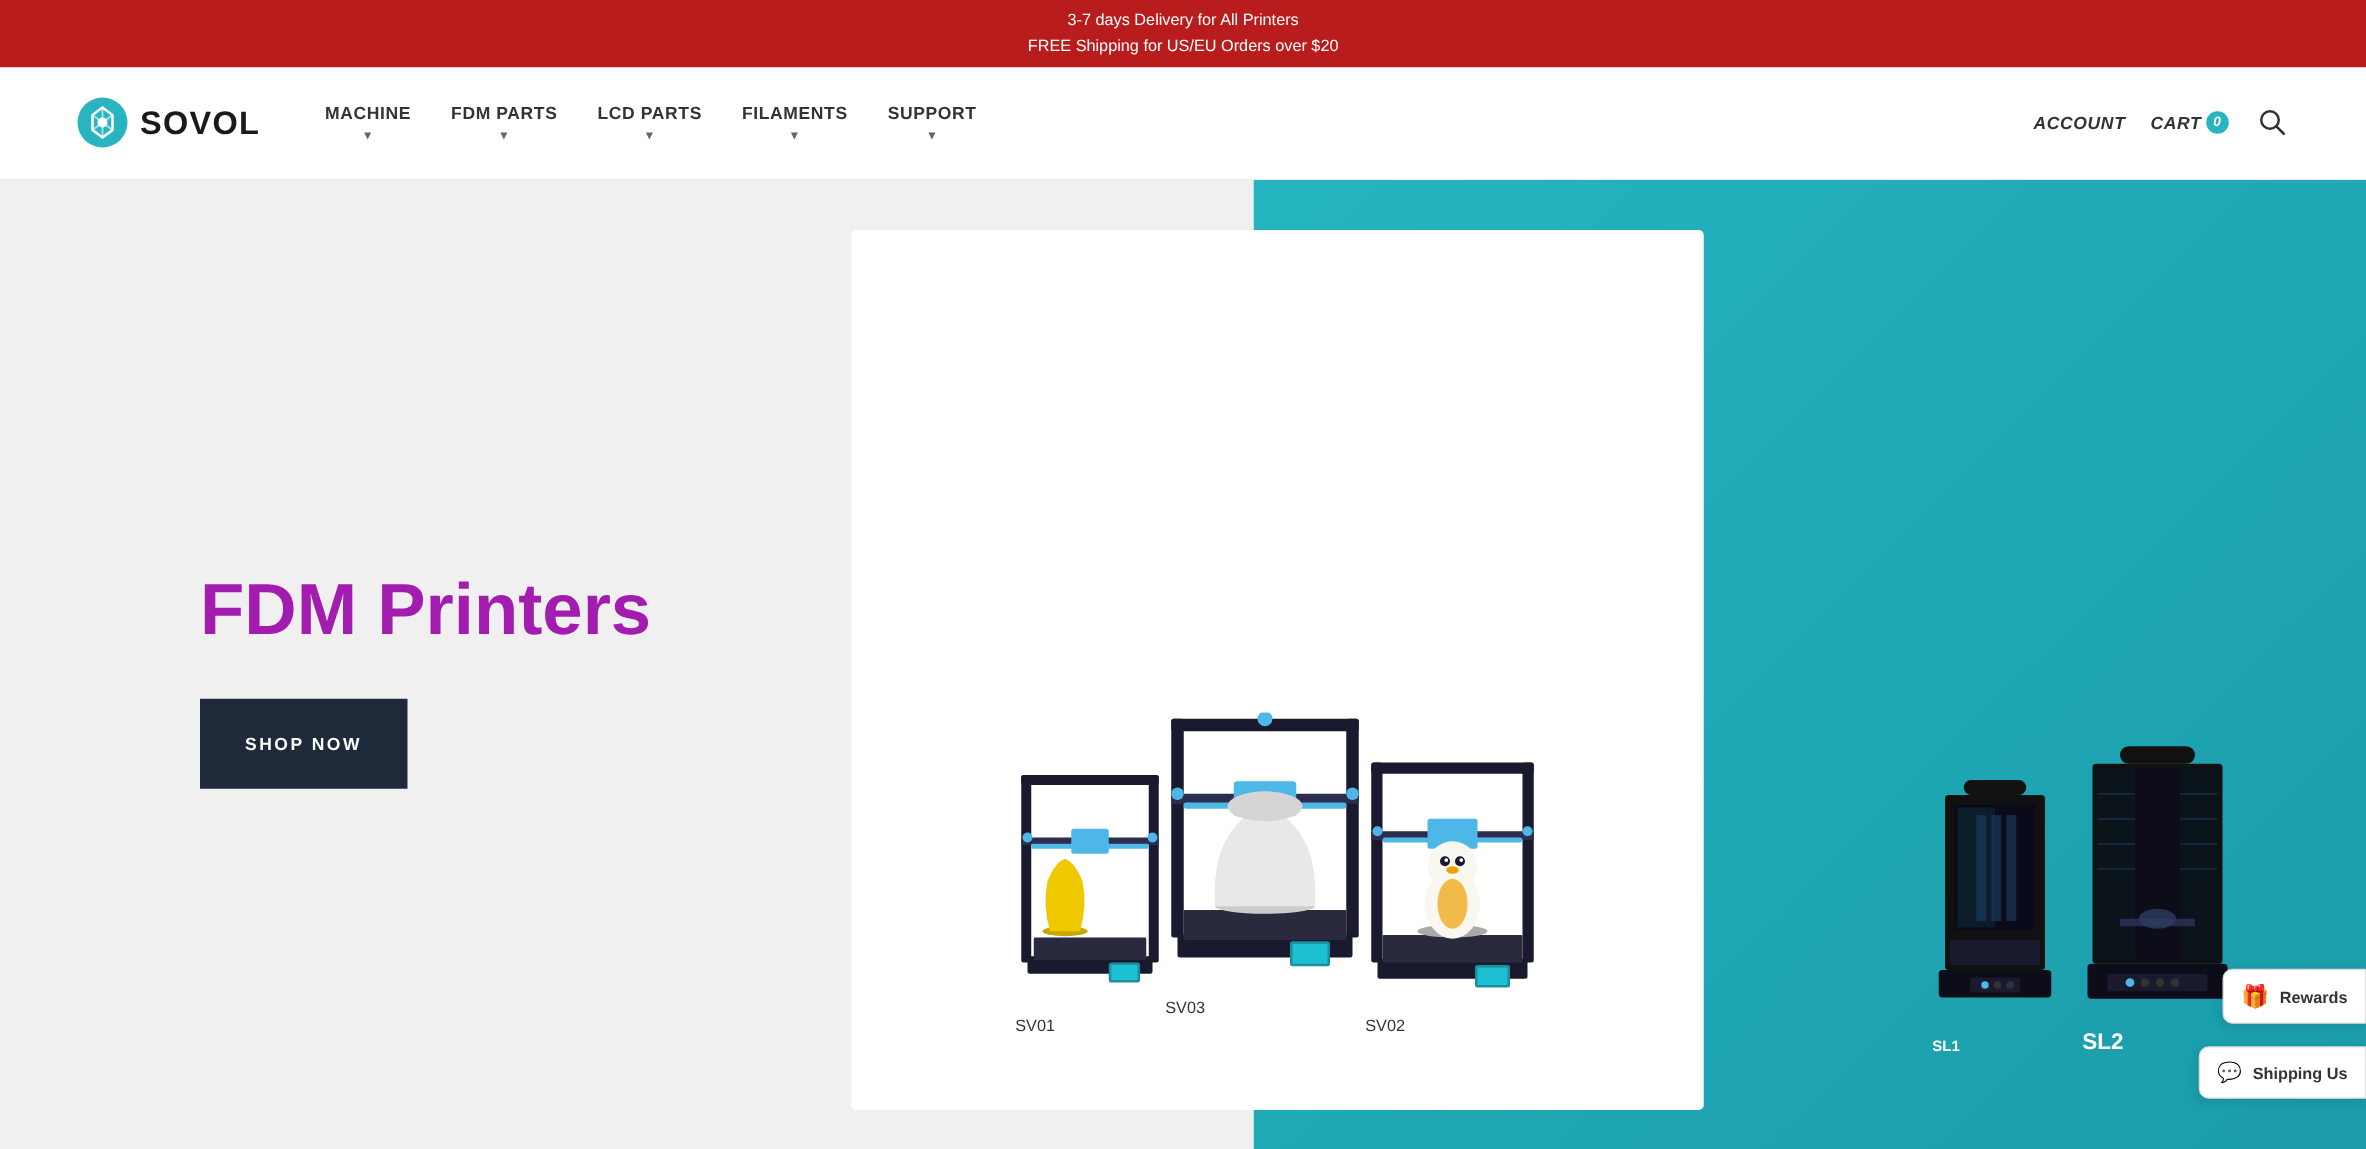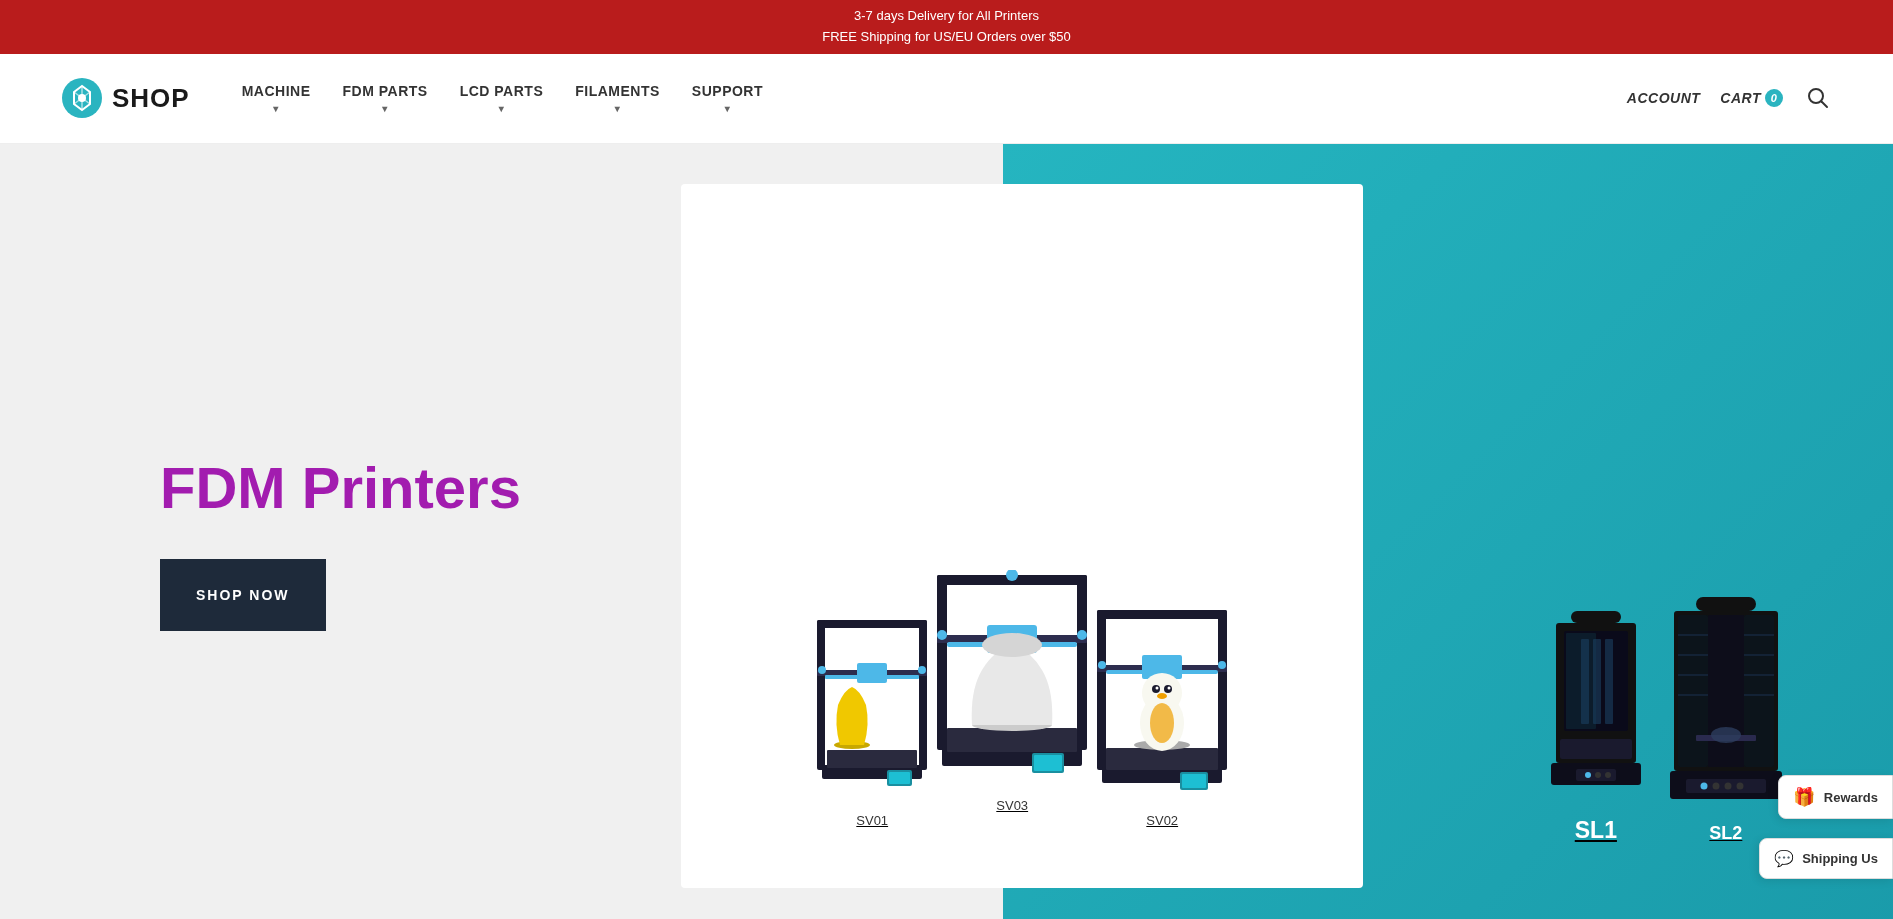--- a/index.html
+++ b/index.html
@@ -150,23 +150,22 @@
       letter-spacing: 2px;
       text-transform: uppercase;
       cursor: pointer;
       border: none;
       width: fit-content;
     }
 
     .printer-item {
       display: flex;
       flex-direction: column;
-      align-items: center;
+      align-items: flex-start;
       position: relative;
-      text-decoration: underline;
     }
 
     .printer-label {
       font-size: 13px;
       color: #333;
       font-weight: 500;
       margin-top: 8px;
       text-align: center;
     }
     .printer-label-teal {
@@ -292,34 +291,34 @@
       width: 47%;
       height: 100%;
       background: linear-gradient(135deg, #25b5c0 0%, #1a9baa 100%);
     }
   </style>
 </head>
 <body>
 
 <div class="announcement-bar">
   <div>3-7 days Delivery for All Printers</div>
-  <div>FREE Shipping for US/EU Orders over $50</div>
+  <div>FREE Shipping for US/EU Orders over $20</div>
 </div>
 
 <header class="header">
   <div class="header-left">
 
     <a class="logo">
       <svg class="logo-icon" viewBox="0 0 44 44">
         <circle cx="22" cy="22" r="20" fill="#2ab4c0"></circle>
         <path d="M14 16 L22 10 L30 16 L30 28 L22 34 L14 28 Z" fill="none" stroke="white" stroke-width="2"></path>
         <path d="M22 10 L22 34 M14 16 L30 28 M30 16 L14 28" stroke="white" stroke-width="1.5" opacity="0.6"></path>
         <circle cx="22" cy="22" r="4" fill="white"></circle>
       </svg>
-      <span class="logo-text">SHOP</span>
+      <span class="logo-text">SOVOL</span>
     </a>
 
     <nav>
       <div class="nav-item">
         <span>MACHINE</span>
         <span class="chevron">▾</span>
       </div>
       <div class="nav-item">
         <span>FDM PARTS</span>
         <span class="chevron">▾</span>
@@ -497,21 +496,21 @@
 
         <rect x="30" y="160" width="40" height="12" rx="2" fill="#1a1a2e"></rect>
         <circle cx="42" cy="166" r="3" fill="#4db8e8"></circle>
         <circle cx="52" cy="166" r="3" fill="#333"></circle>
         <circle cx="62" cy="166" r="3" fill="#333"></circle>
 
         <rect x="35" y="30" width="8" height="85" rx="1" fill="#1a4060" opacity="0.6"></rect>
         <rect x="47" y="30" width="8" height="85" rx="1" fill="#1a4060" opacity="0.6"></rect>
         <rect x="59" y="30" width="8" height="85" rx="1" fill="#1a4060" opacity="0.6"></rect>
       </svg>
-      <span class="printer-label-teal" style="font-size:23px; font-weight:600;">SL1</span>
+      <span class="printer-label-teal" style="font-size:12px; font-weight:600;">SL1</span>
     </div>
 
     <div class="printer-item">
       <svg width="120" height="220" viewBox="0 0 120 220">
 
         <rect x="30" y="2" width="60" height="14" rx="7" fill="#111"></rect>
 
         <rect x="8" y="16" width="104" height="160" rx="3" fill="#111"></rect>
 
         <rect x="12" y="20" width="30" height="152" rx="2" fill="#0a1520" opacity="0.7"></rect>

